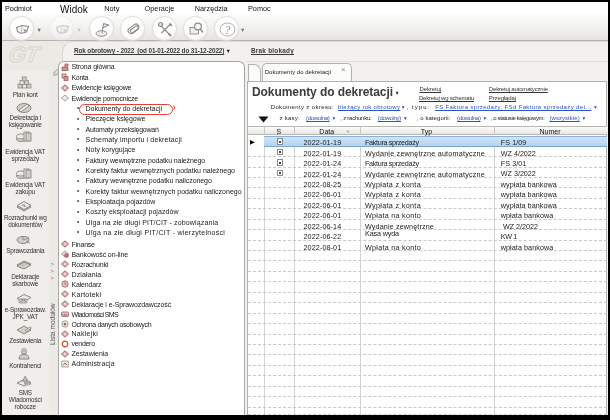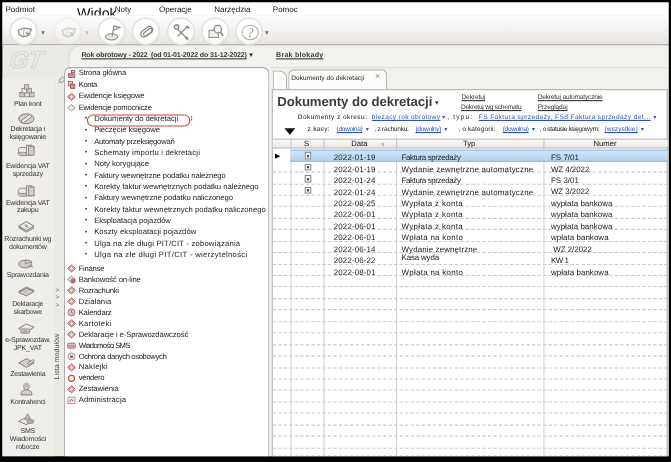--- a/index.html
+++ b/index.html
@@ -2,21 +2,21 @@
 <html><head><meta charset="utf-8"><style>
 *{margin:0;padding:0;box-sizing:border-box}
 html,body{width:610px;height:420px;overflow:hidden}
 body{position:relative;background:#000;font-family:"Liberation Sans",sans-serif}
 .a{position:absolute}
 .t{position:absolute;white-space:pre}
 </style></head><body>
 <div class="a" style="left:2px;top:1.5px;width:606px;height:413.5px;background:#eceae5"></div>
 <div class="a" style="left:2px;top:1.5px;width:606px;height:12.5px;background:#fff"></div>
 <span class="t" style="left:5px;top:4px;font-size:7.3px;color:#111;">Podmiot</span>
-<span class="t" style="left:70px;top:4px;font-size:13px;color:#111;">Widok</span>
+<span class="t" style="left:60px;top:4px;font-size:10px;color:#111;">Widok</span>
 <span class="t" style="left:104.3px;top:4px;font-size:7.3px;color:#111;">Noty</span>
 <span class="t" style="left:144.6px;top:4px;font-size:7.3px;color:#111;text-align:right;">Operacje</span>
 <span class="t" style="left:194.8px;top:4px;font-size:7.3px;color:#111;">Narzędzia</span>
 <span class="t" style="left:248px;top:4px;font-size:7.3px;color:#111;">Pomoc</span>
 <div class="a" style="left:2px;top:14px;width:606px;height:27px;background:linear-gradient(#fdfdfc,#edecea 75%,#e6e4e1);border-bottom:1px solid #b5b2ac"></div>
 <div class="a" style="left:9.0px;top:16.0px;width:25px;height:25px;border-radius:50%;background:radial-gradient(circle at 50% 38%,#ffffff 55%,#f4f2ef 80%,#e8e6e2);border:1px solid #e2e0dc;box-shadow:0 0.5px 1.5px #d8d6d2;opacity:1"><svg width="25" height="25" viewBox="0 0 25 25">
       <path d="M6.5 10.5 L12 8.5 L18.5 9.5 L16.5 15 L11 16.5 L7.5 14.5 Z" fill="#f6f5f3" stroke="#8e8b86" stroke-width="1.1"></path>
       <path d="M12 8.5 L11 16.5" stroke="#aaa7a2" stroke-width="0.7" fill="none"></path>
       <path d="M13 12 l4 1.2 -2.2 1.8 z" fill="#8e8b86"></path>
     </svg></div>
@@ -298,21 +298,21 @@
 <span class="t" style="left:359.5px;top:127.5px;width:134.0px;text-align:center;font-size:7px;color:#111">Typ</span>
 <span class="t" style="left:493.5px;top:127.5px;width:113.0px;text-align:center;font-size:7px;color:#111">Numer</span>
 <div class="a" style="left:263.5px;top:136.2px;width:1px;height:278.8px;background:#d4d2cf"></div>
 <div class="a" style="left:294.0px;top:136.2px;width:1px;height:278.8px;background:#d4d2cf"></div>
 <div class="a" style="left:359.5px;top:136.2px;width:1px;height:278.8px;background:#d4d2cf"></div>
 <div class="a" style="left:493.5px;top:136.2px;width:1px;height:278.8px;background:#d4d2cf"></div>
 <div class="a" style="left:263.5px;top:136.2px;width:343.0px;height:10.44px;background:linear-gradient(#cfe4f7,#b2d4ef);border-top:1px solid #88b2d8;border-bottom:1px solid #7aa7cf"></div>
 <span class="t" style="left:250px;top:138.1px;font-size:6.3px;color:#000">▶</span>
 <span class="t" style="left:303.5px;top:138.2px;font-size:7.2px;color:#1a1a1a;letter-spacing:0.102px;">2022-01-19</span>
 <span class="t" style="left:365px;top:138.2px;font-size:7.2px;color:#1a1a1a;letter-spacing:-0.319px;">Faktura sprzedaży</span>
-<span class="t" style="left:500.8px;top:138.2px;font-size:7.2px;color:#1a1a1a;letter-spacing:0.061px;">FS 7/01</span>
+<span class="t" style="left:500.8px;top:138.2px;font-size:7.2px;color:#1a1a1a;letter-spacing:0.061px;">FS 1/09</span>
 <div class="a" style="left:276.5px;top:138.39999999999998px;width:6.5px;height:6.5px;border:1px solid #8a8a8a;background:#fff"></div>
 <div class="a" style="left:279px;top:140.89999999999998px;width:2px;height:2px;background:#444"></div>
 <div class="a" style="left:248.0px;top:146.64px;width:358.5px;height:10.44px;border-bottom:1px dashed #cbc9c6"></div>
 <span class="t" style="left:303.5px;top:148.64px;font-size:7.2px;color:#1a1a1a;letter-spacing:0.102px;">2022-01-19</span>
 <span class="t" style="left:365px;top:148.64px;font-size:7.2px;color:#1a1a1a;letter-spacing:0.213px;">Wydanie zewnętrzne automatyczne</span>
 <span class="t" style="left:500.8px;top:148.64px;font-size:7.2px;color:#1a1a1a;letter-spacing:-0.017px;">WZ 4/2022</span>
 <div class="a" style="left:276.5px;top:148.83999999999997px;width:6.5px;height:6.5px;border:1px solid #8a8a8a;background:#fff"></div>
 <div class="a" style="left:279px;top:151.33999999999997px;width:2px;height:2px;background:#444"></div>
 <div class="a" style="left:248.0px;top:157.07999999999998px;width:358.5px;height:10.44px;border-bottom:1px dashed #cbc9c6"></div>
 <span class="t" style="left:303.5px;top:159.07999999999998px;font-size:7.2px;color:#1a1a1a;letter-spacing:0.102px;">2022-01-24</span>

